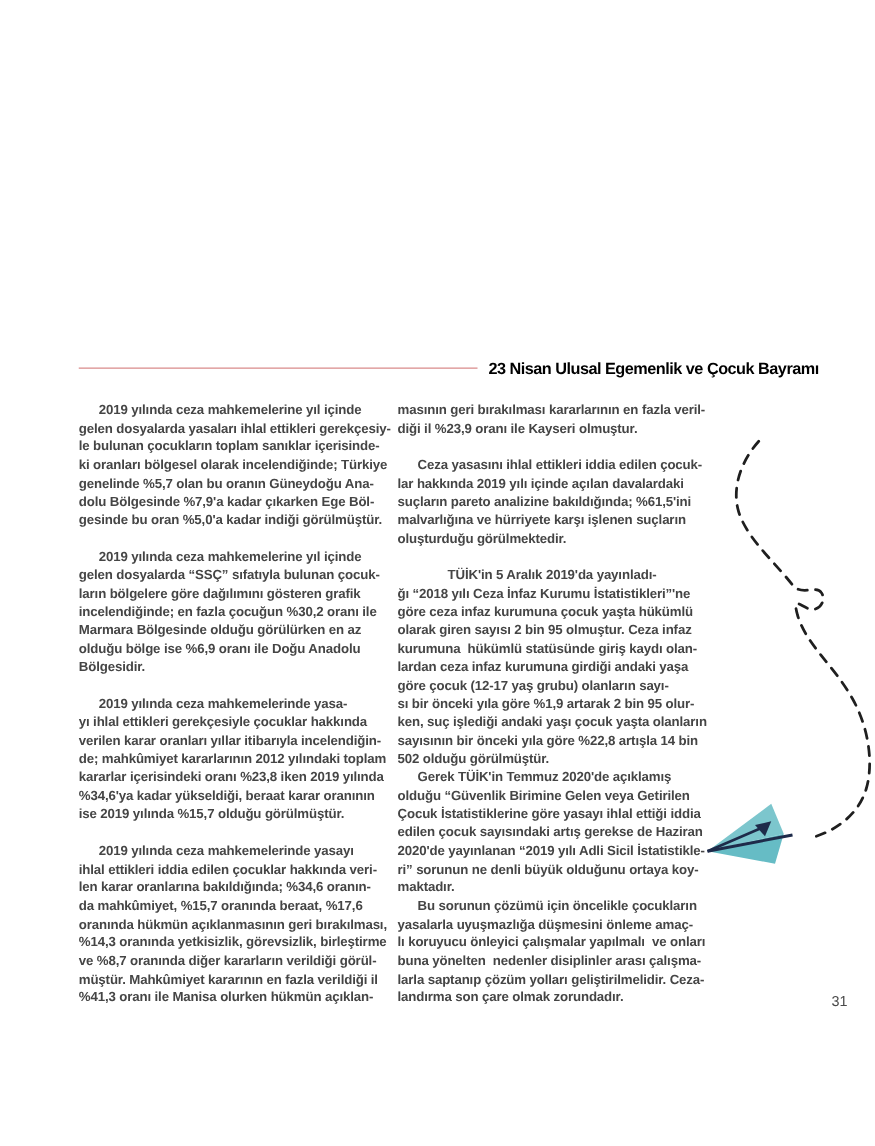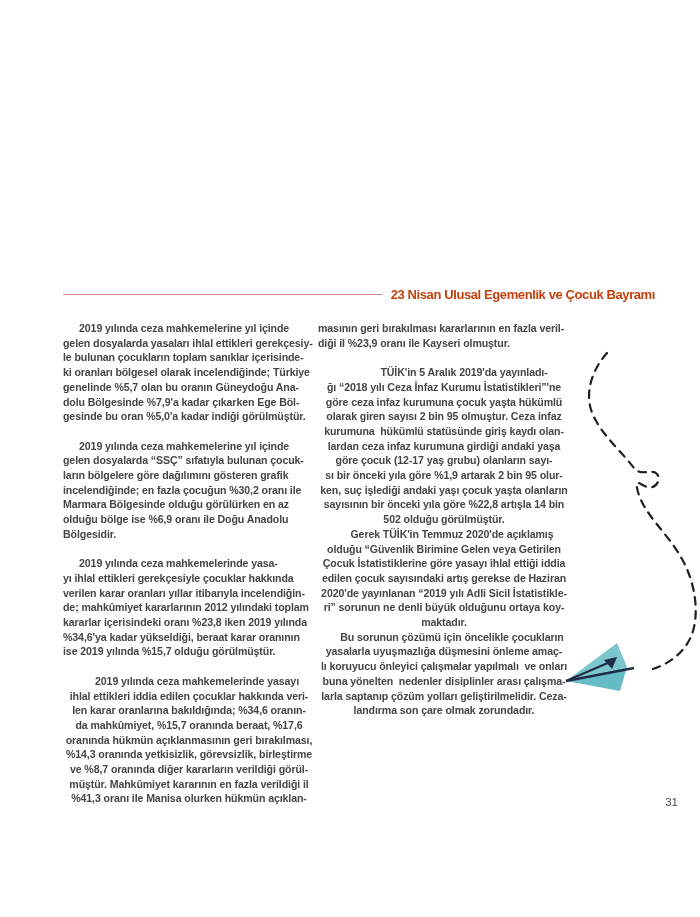--- a/index.html
+++ b/index.html
@@ -15,21 +15,21 @@
   .header{
     position:absolute;
     left:63px;right:45px;top:286px;
     height:16px;
     display:flex;align-items:center;gap:9px;
   }
   .header-rule{
     flex:1;height:1px;background:#d98b8b;
   }
   .header-title{
-    color:#c2410c;
+    color:#000000;
     font-size:13px;
     font-weight:600;
     letter-spacing:-0.4px;
     white-space:nowrap;
   }
   
   .col{
     position:absolute;
     top:321px;
     width:252px;
@@ -41,21 +41,21 @@
   }
   .col-left{left:63px;}
   .col-right{left:318px;}
   p.para{
     margin:0 0 14.7px 0;
     text-indent:16px;
     white-space:pre;
   }
   p.para.no-indent{text-indent:0;}
   p.para.big-indent{text-indent:40px;}
-  p.para.tight{margin-bottom:0;text-align:center;}
+  p.para.tight{margin-bottom:0;}
   
   .deco{
     position:absolute;
     left:0;top:0;
     pointer-events:none;
   }
   
   .page-number{
     position:absolute;
     right:22px;top:796px;
@@ -102,20 +102,25 @@
 oranında hükmün açıklanmasının geri bırakılması,
 %14,3 oranında yetkisizlik, görevsizlik, birleştirme
 ve %8,7 oranında diğer kararların verildiği görül-
 müştür. Mahkûmiyet kararının en fazla verildiği il
 %41,3 oranı ile Manisa olurken hükmün açıklan-</p>
   </div>
 
   <div class="col col-right">
     <p class="para no-indent">masının geri bırakılması kararlarının en fazla veril-
 diği il %23,9 oranı ile Kayseri olmuştur.</p>
+    <p class="para">Ceza yasasını ihlal ettikleri iddia edilen çocuk-
+lar hakkında 2019 yılı içinde açılan davalardaki
+suçların pareto analizine bakıldığında; %61,5'ini
+malvarlığına ve hürriyete karşı işlenen suçların
+oluşturduğu görülmektedir.</p>
     <p class="para big-indent tight">TÜİK'in 5 Aralık 2019'da yayınladı-
 ğı “2018 yılı Ceza İnfaz Kurumu İstatistikleri”'ne
 göre ceza infaz kurumuna çocuk yaşta hükümlü
 olarak giren sayısı 2 bin 95 olmuştur. Ceza infaz
 kurumuna  hükümlü statüsünde giriş kaydı olan-
 lardan ceza infaz kurumuna girdiği andaki yaşa
 göre çocuk (12-17 yaş grubu) olanların sayı-
 sı bir önceki yıla göre %1,9 artarak 2 bin 95 olur-
 ken, suç işlediği andaki yaşı çocuk yaşta olanların
 sayısının bir önceki yıla göre %22,8 artışla 14 bin

